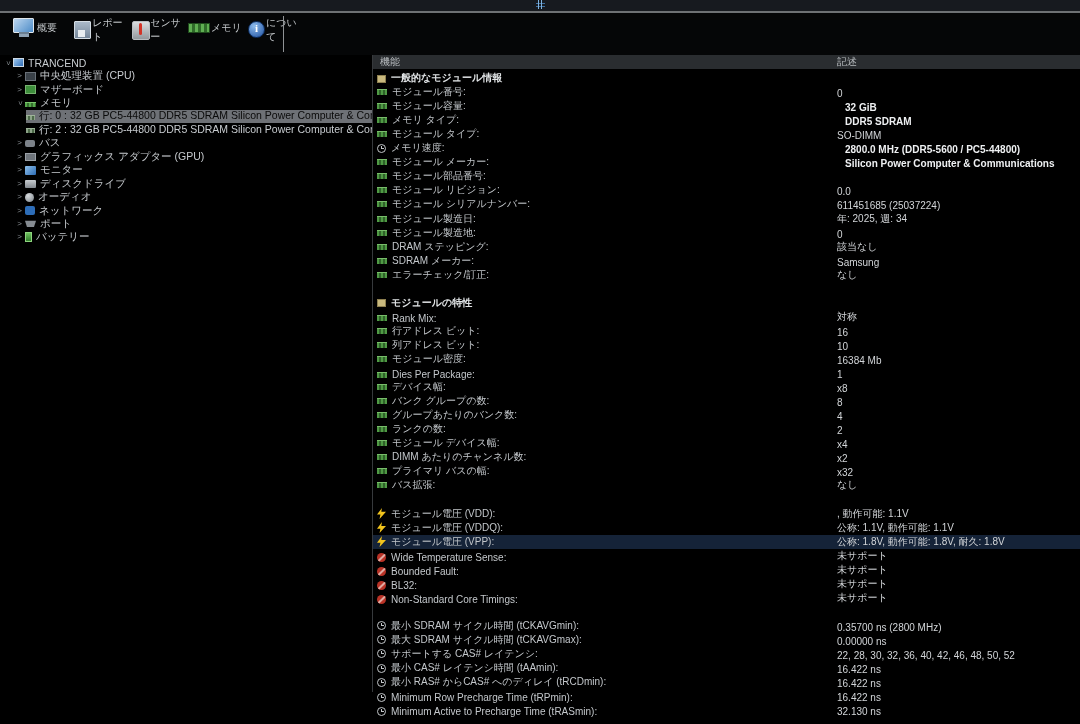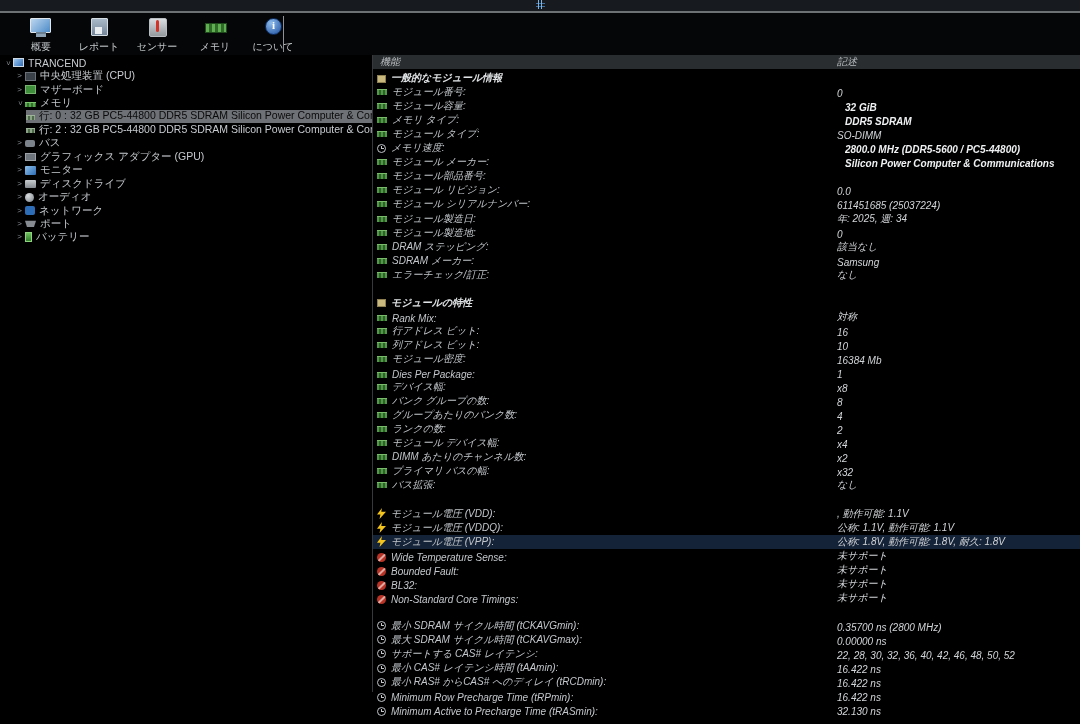--- a/index.html
+++ b/index.html
@@ -14,21 +14,21 @@
     display:flex;align-items:center;gap:5px;padding:0 5px;box-sizing:content-box;
     font-size:9px;color:#c3c7cb;flex-direction:column;
   }
   .appicon{width:9px;height:9px;flex:none;
     background:
       linear-gradient(90deg,transparent 0 2px,#7fb3e0 2px 3px,transparent 3px 5px,#7fb3e0 5px 6px,transparent 6px 9px),
       linear-gradient(0deg,transparent 0 2px,#3f6f9e 2px 3px,transparent 3px 5px,#3f6f9e 5px 6px,transparent 6px 9px);
   }
   
   .toolbar{height:42px;background:#050607;display:flex;align-items:flex-start;padding-left:12px;position:relative;}
-  .tb-btn{width:58px;display:flex;flex-direction:column;align-items:center;padding-top:3px;gap:1px;font-size:10px;color:#c6cacd;cursor:default;}
+  .tb-btn{width:58px;display:flex;flex-direction:row;align-items:center;padding-top:3px;gap:1px;font-size:10px;color:#c6cacd;cursor:default;}
   .tbi{width:24px;height:23px;position:relative;}
   .tbi-overview::before{content:'';position:absolute;left:1px;top:2px;width:19px;height:13px;background:linear-gradient(135deg,#bcd6ef,#4d8cc8);border:1px solid #dfe6ec;border-radius:1px;}
   .tbi-overview::after{content:'';position:absolute;left:7px;top:18px;width:10px;height:3px;background:#8fa3b6;box-shadow:0 -2px 0 0 #6b7f92;}
   .tbi-report::before{content:'';position:absolute;left:4px;top:2px;width:15px;height:16px;background:linear-gradient(#aab9c9,#76879a);border:1px solid #d4dce3;border-radius:1px;}
   .tbi-report::after{content:'';position:absolute;left:8px;top:11px;width:7px;height:7px;background:#e9edf0;}
   .tbi-sensors::before{content:'';position:absolute;left:4px;top:2px;width:16px;height:17px;background:linear-gradient(#dadde0,#94999e);border-radius:2px;border:1px solid #b9bdc1;}
   .tbi-sensors::after{content:'';position:absolute;left:11px;top:4px;width:3px;height:12px;background:#d23327;border-radius:2px;}
   .tbi-memory::before{content:'';position:absolute;left:2px;top:7px;width:20px;height:8px;background:repeating-linear-gradient(90deg,#5fae52 0 3px,#2f6a29 3px 6px);border:1px solid #1f4a1c;}
   .tbi-about::before{content:'';position:absolute;left:4px;top:2px;width:17px;height:17px;border-radius:50%;background:radial-gradient(circle at 35% 28%,#8ebcec,#1e4f9f);border:1px solid #0e2f63;box-sizing:border-box;}
   .tbi-about::after{content:'i';position:absolute;left:11px;top:3px;color:#fff;font:bold 11px "Liberation Serif",serif;}
@@ -50,21 +50,21 @@
   .ti-ram-sm{width:9px;height:5px;margin-top:2px;background:repeating-linear-gradient(90deg,#8ca388 0 2px,#4d6a49 2px 4px);border-top:1px solid #9fb59a;}
   .ti-bus{background:#7d838a;border-radius:2px;width:10px;height:7px;margin-top:1px;}
   .ti-gpu{background:#6f757c;border:1px solid #9aa0a6;height:8px;}
   .ti-monitor{background:linear-gradient(135deg,#8fc0ea,#2c6cb5);border-radius:1px;}
   .ti-disk{background:linear-gradient(#c8ccd0,#848a90);border-radius:1px;height:8px;}
   .ti-audio{width:9px;height:9px;border-radius:50%;background:radial-gradient(circle at 35% 30%,#d8dcdf,#7a8187);}
   .ti-network{background:#2d6db8;border-radius:2px;width:10px;}
   .ti-port{background:#868c92;clip-path:polygon(0 15%,100% 15%,82% 85%,18% 85%);}
   .ti-battery{width:7px;height:10px;background:linear-gradient(#6fc25f,#2f7a2a);border:1px solid #8ed47f;}
   
-  .detail{flex:1;display:flex;flex-direction:column;font-size:10px;min-width:0;font-style:italic;}
+  .detail{flex:1;display:flex;flex-direction:column;font-size:10px;min-width:0;}
   .d-header{height:14px;flex:none;background:#2a2d30;display:flex;align-items:center;color:#b6babd;}
   .d-h1{width:464px;flex:none;padding-left:7px;box-sizing:border-box;}
   .d-h2{flex:1;}
   .d-rows{flex:1;padding-top:2px;}
   .d-row{height:14.05px;display:flex;align-items:flex-end;}
   .d-row.hl{background:#152338;}
   .d-label{width:464px;flex:none;display:flex;align-items:center;padding-left:4px;box-sizing:border-box;color:#c3c7cb;white-space:nowrap;overflow:hidden;}
   .d-value{flex:1;color:#d2d5d8;white-space:nowrap;overflow:hidden;}
   .d-row.section .d-label{font-weight:bold;color:#e0e3e5;}
   .d-value.b{font-weight:bold;color:#eef0f2;margin-left:8px;}

